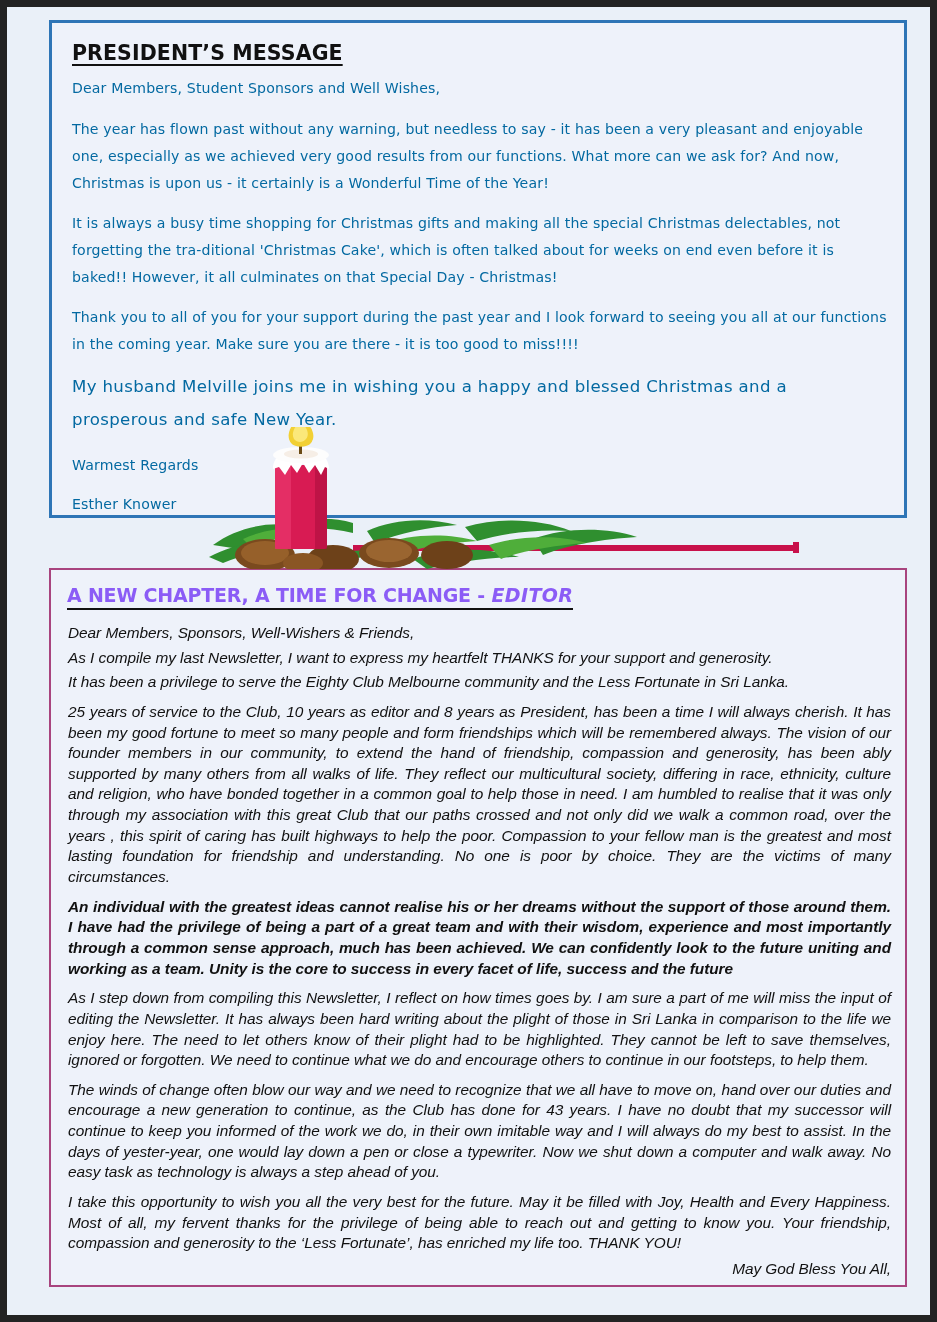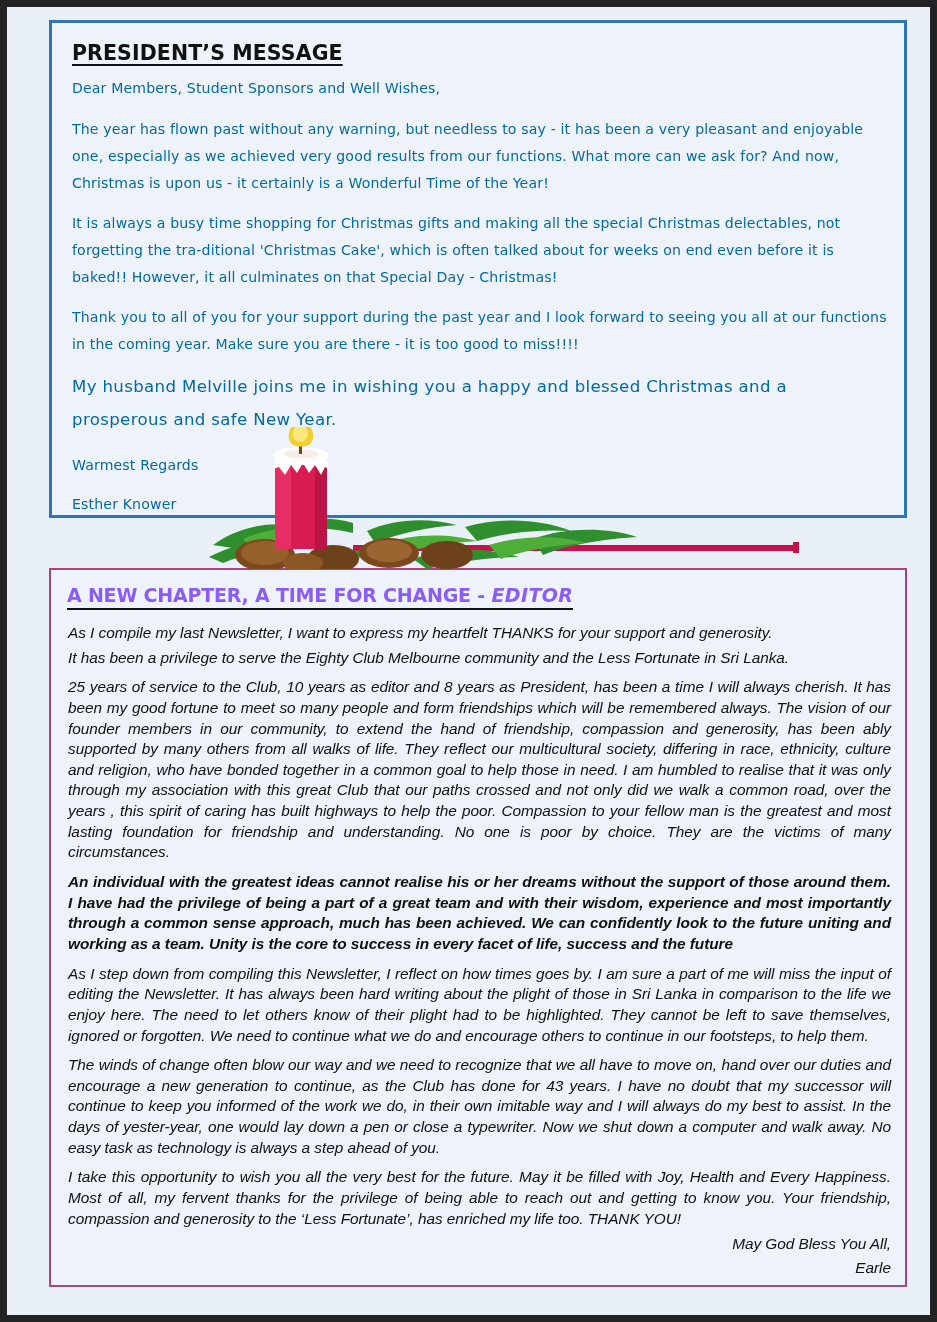--- a/index.html
+++ b/index.html
@@ -187,33 +187,33 @@
       <rect x="96" y="14" width="3" height="13" fill="#6b4a14"></rect>
 
       <path d="M97 -12 C108 -2 114 8 108 16 C104 21 92 21 88 16 C82 8 88 -2 97 -12 Z" fill="#f2d034"></path>
       <path d="M97 -6 C104 0 107 7 103 12 C100 16 94 16 91 12 C88 7 91 0 97 -6 Z" fill="#fbe87a"></path>
     </svg>
   </div>
 
   <section class="ed-box">
     <div class="ed-title"><span>A NEW CHAPTER,  A TIME FOR CHANGE  -  </span><span class="ital">EDITOR</span></div>
 
+    <p class="ed one">Dear Members, Sponsors, Well-Wishers &amp; Friends,</p>
 
     <p class="ed one">As I compile my last Newsletter, I want to express my heartfelt THANKS for your support and generosity.</p>
 
     <p class="ed">It has been a privilege to serve the Eighty Club Melbourne community and the Less Fortunate in Sri Lanka.</p>
 
     <p class="ed">25 years of service to the Club,  10 years as editor  and 8 years as President, has been a time I will always cherish.   It has been my good fortune to meet so many people and form friendships which will be remembered always.  The vision of our founder members in our community, to extend the hand of friendship, compassion and generosity, has been ably supported by many others from all walks of life.  They reflect our multicultural  society, differing  in race, ethnicity, culture and religion, who have bonded together in a common goal to help those in need. I am humbled to realise that it was only through my association with this great Club that our paths crossed and not only did we walk a common road, over the years , this spirit of caring has built highways to help the poor. Compassion to your fellow man is the greatest and most lasting foundation for friendship and  understanding.  No one is poor by choice.  They are the victims of many circumstances.</p>
 
     <p class="ed bold">An individual with the greatest ideas cannot realise his or her dreams without the support of those around them.  I have had the privilege of being a part of a great team and with their wisdom, experience and most importantly through a common sense approach, much has been achieved.  We can confidently look to the future uniting and working as a team.  Unity is the core to success in every facet of life, success and the future</p>
 
     <p class="ed">As I step down from compiling this Newsletter, I reflect on how times goes by.  I am sure a part of me will miss the input of editing the Newsletter.  It has always been hard writing about the plight of those in Sri Lanka in comparison to the life we enjoy here.  The need to let others know of their plight had to be highlighted.  They cannot be left to save themselves, ignored or forgotten.  We need to continue what we do and encourage others to continue in our footsteps, to help them.</p>
 
     <p class="ed">The winds of change often blow our way and we need to recognize that we all have to move on, hand over our duties and encourage a new generation to continue, as the Club has done for 43 years.  I have no doubt that my successor will continue to keep you informed of the work we do, in their own imitable way and I will always do my best to assist.  In the days of yester-year, one would lay down a pen or close a typewriter.  Now we shut down a computer and walk away.  No easy task as technology is always a step ahead of you.</p>
 
     <p class="ed last">I take this opportunity to wish you all the very best for the future.  May it be filled with Joy, Health and Every Happiness.  Most of all, my fervent thanks  for the privilege of being able to reach out and getting to know you. Your friendship, compassion and generosity to the ‘Less Fortunate’, has enriched my life too.  THANK YOU!</p>
 
     <p class="ed sign">May God Bless You All,</p>
 
-    <p class="ed sign">Earle</p>
   </section>
 
 </div>
 
 </body></html>

